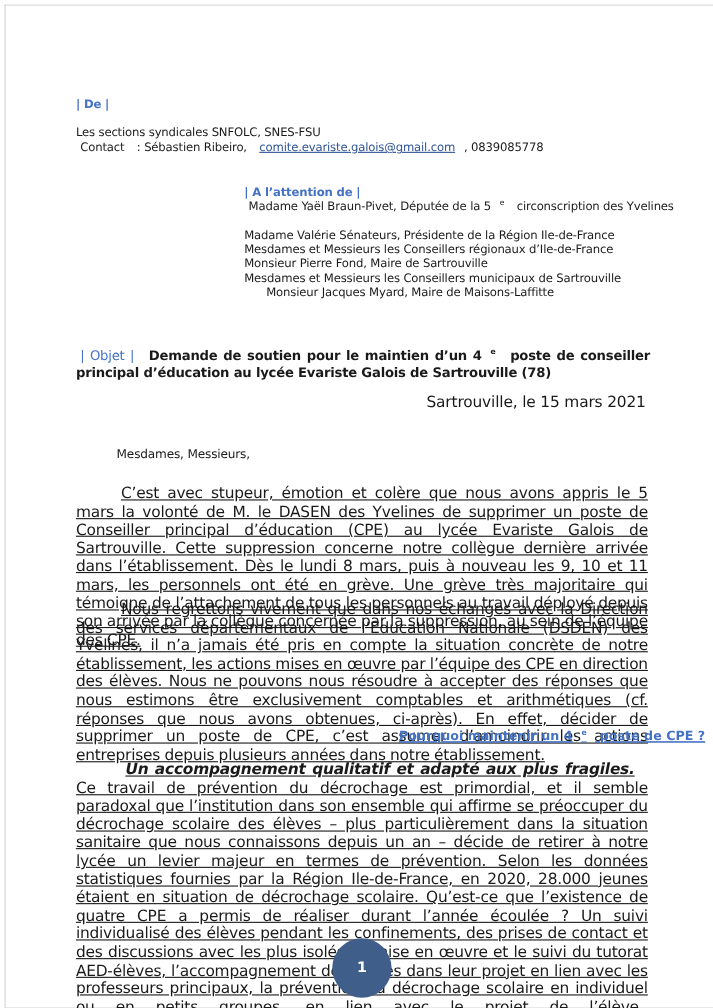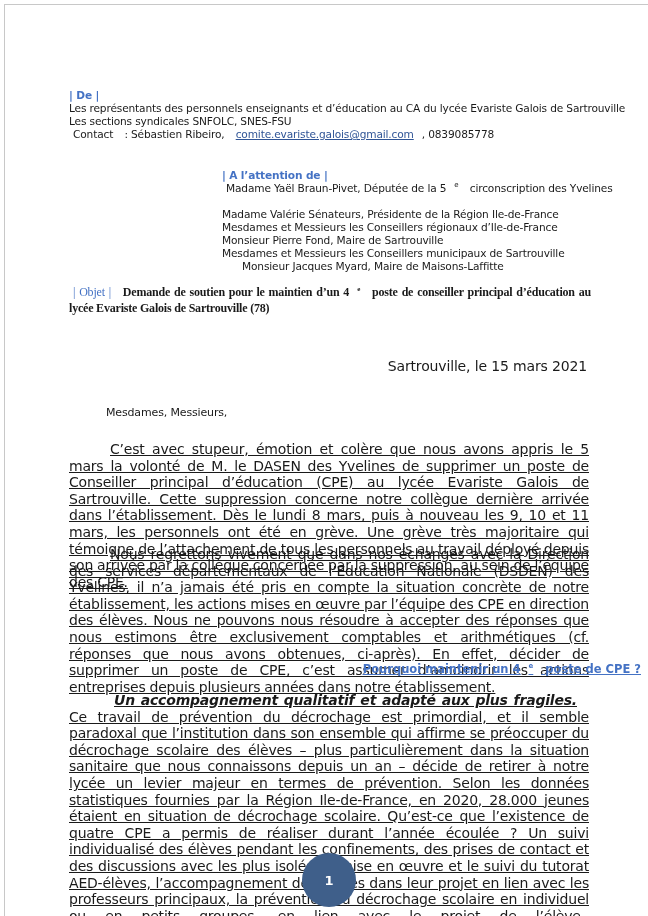--- a/index.html
+++ b/index.html
@@ -19,21 +19,21 @@
     .bottom-bar .thumb {
       position: absolute; left: 258px; top: 0; width: 50px; height: 3px;
       background: #5a5a5a;
     }
 
     .t { position: absolute; font-size: 10.6px; line-height: 13px; white-space: nowrap; letter-spacing: -0.15px; }
     .lbl { color: #4472c4; font-weight: bold; }
     .link { color: #2f5496; text-decoration: underline; }
     .u { }
 
-    .objet { position: absolute; left: 60px; top: 275px; width: 530px; font-size: 12px; line-height: 16px; font-weight: bold; text-align: justify; letter-spacing: -0.2px; font-family: Liberation Serif, serif; }
+    .objet { position: absolute; left: 60px; top: 306px; width: 530px; font-size: 12px; line-height: 16px; font-weight: bold; text-align: justify; letter-spacing: -0.2px; }
     .objet .lbl { font-weight: normal; }
 
     .para { position: absolute; left: 60px; width: 528px; font-size: 14px; line-height: 16.6px; text-align: justify; text-align-last: left; letter-spacing: -0.2px; word-spacing: -0.3px; text-decoration: underline; }
     .para .indent { display: inline-block; width: 37px; }
     .para.nolast { text-align-last: justify; }
 
     .section-title { position: absolute; left: 0; width: 648px; top: 653px; text-align: right; font-size: 11.5px; font-weight: bold; line-height: 15px; }
     .section-title span { color: #4472c4; text-decoration: underline; }
 
     sup { font-size: 7px; line-height: 0; vertical-align: super; }
@@ -44,21 +44,20 @@
       font-weight: bold; font-size: 13px; display: flex; align-items: center; justify-content: center;
       font-family: "DejaVu Sans", sans-serif;
     }
   </style>
 </head>
 <body>
 
 <div class="page">
 
   <div class="t lbl" style="left:60px; top:80px;">| De |</div>
-  <div class="t" style="left:60px; top:93px;">Les représentants des personnels enseignants et d’éducation au CA du lycée Evariste Galois de Sartrouville</div>
   <div class="t" style="left:60px; top:106px;">Les sections syndicales SNFOLC, SNES-FSU</div>
   <div class="t" style="left:60px; top:119px;">
     <span class="u">Contact</span><span> : Sébastien Ribeiro, </span><span class="link">comite.evariste.galois@gmail.com</span><span>, 0839085778</span>
   </div>
 
   <div class="t lbl" style="left:213px; top:160px;">| A l’attention de |</div>
   <div class="t" style="left:213px; top:173px;"><span>Madame Yaël Braun-Pivet, Députée de la 5</span><sup>e</sup><span> circonscription des Yvelines</span></div>
   <div class="t" style="left:213px; top:199px;">Madame Valérie Sénateurs, Présidente de la Région Ile-de-France</div>
   <div class="t" style="left:213px; top:212px;">Mesdames et Messieurs les Conseillers régionaux d’Ile-de-France</div>
   <div class="t" style="left:213px; top:225px;">Monsieur Pierre Fond, Maire de Sartrouville</div>

